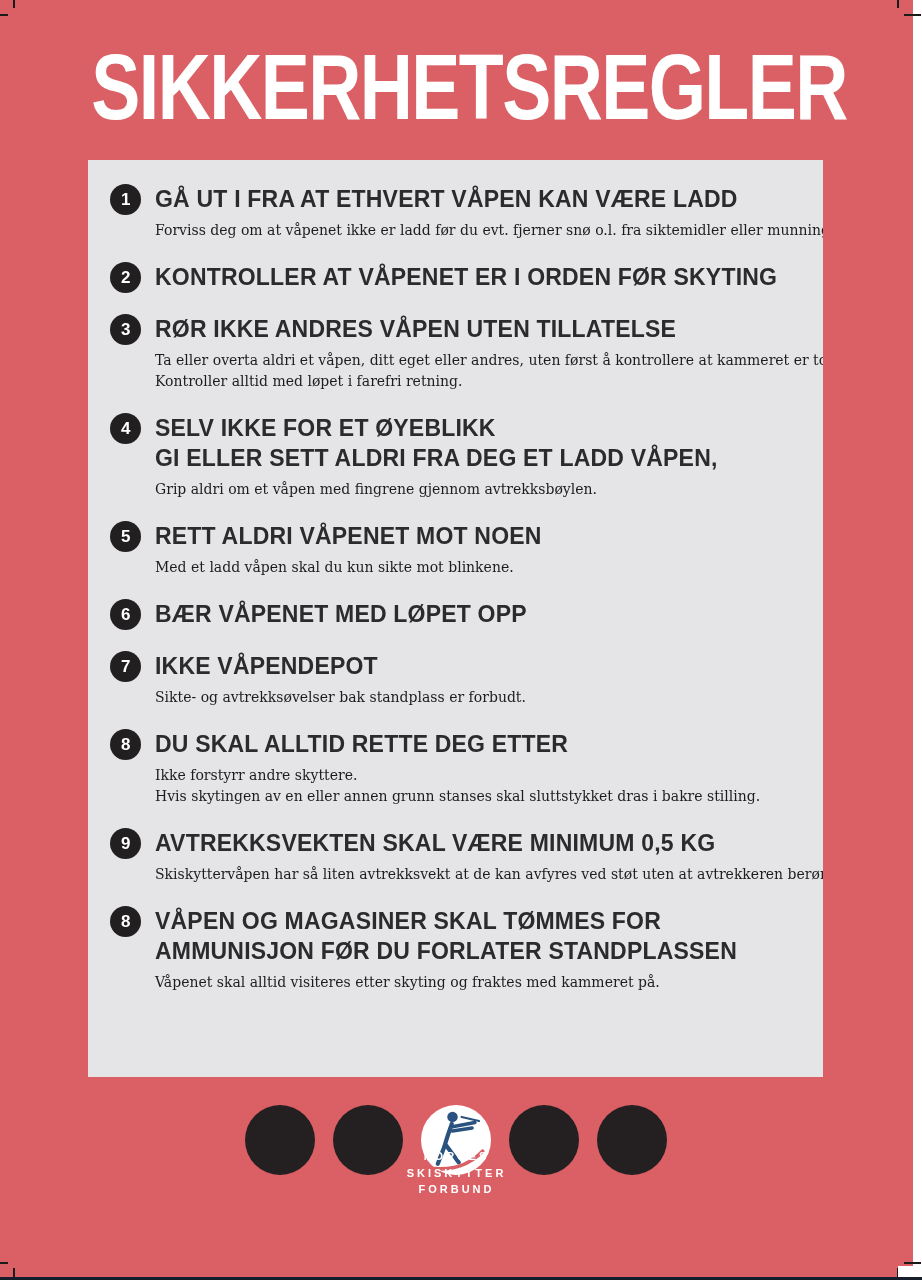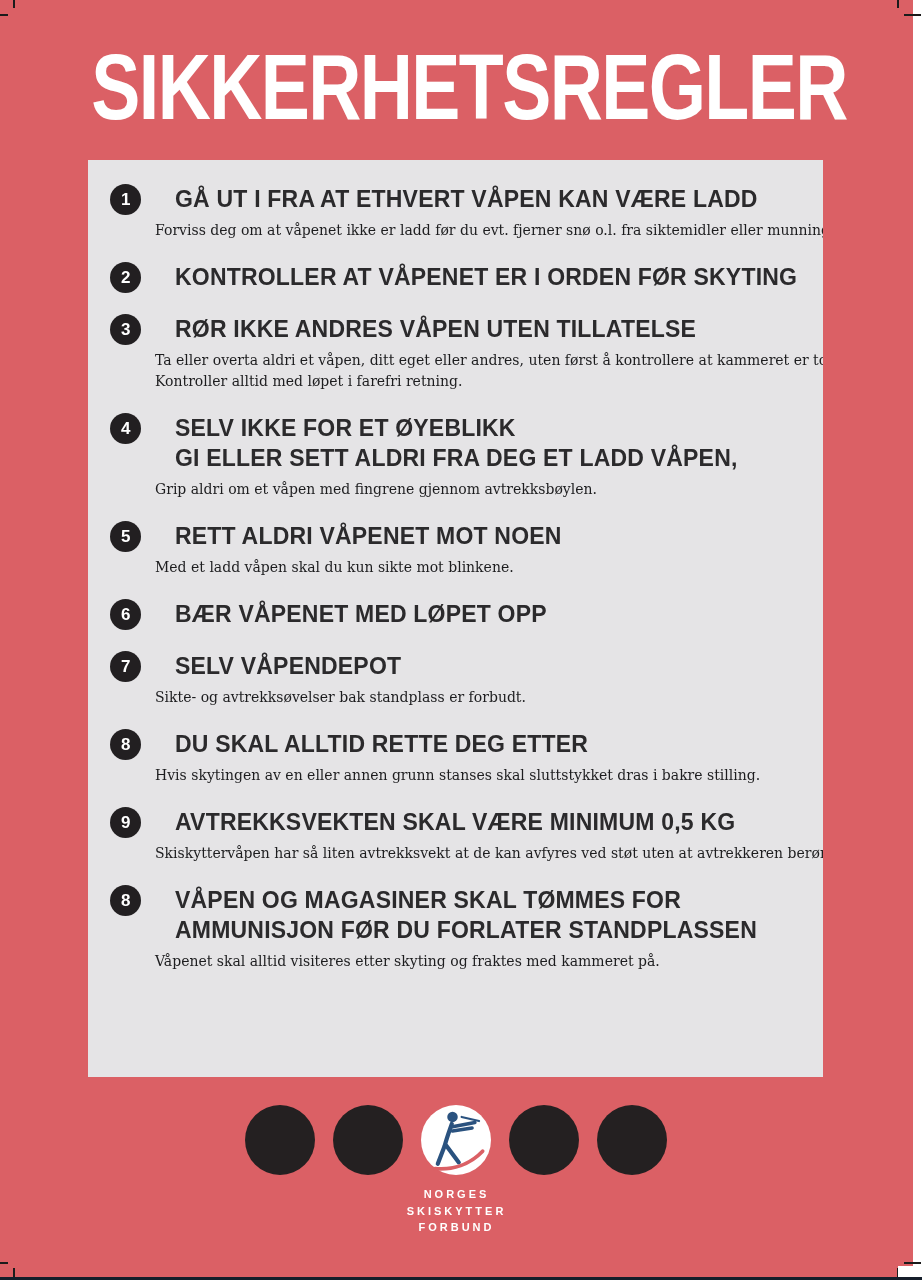--- a/index.html
+++ b/index.html
@@ -44,37 +44,37 @@
   }
   .rule-num{
     flex:0 0 auto;width:31px;height:31px;border-radius:50%;
     background:#221F21;color:#ffffff;
     display:flex;align-items:center;justify-content:center;
     font-weight:700;font-size:17px;letter-spacing:-0.5px;
     margin-top:0px;
   }
   .rule-heading{
     color:#2B2A2C;font-weight:700;font-size:23px;line-height:30px;
-    letter-spacing:0.2px;white-space:nowrap;margin-left:20px;
+    letter-spacing:0.2px;white-space:nowrap;
   }
   .rule-body{
     font-family:"DejaVu Serif",serif;
     color:#1D1D1F;font-size:14px;line-height:21px;margin-top:6px;
     white-space:nowrap;
   }
 
   .footer-circles{
     position:absolute;left:245px;top:1105px;display:flex;gap:18px;
   }
   .dot{
     width:70px;height:70px;border-radius:50%;background:#242021;
   }
   .dot.logo-dot{background:#ffffff;display:flex;align-items:center;justify-content:center;}
   .org-text{
-    position:absolute;left:0;top:1186px;width:913px;text-align:center;
+    position:absolute;left:0;top:1148px;width:913px;text-align:center;
     color:#ffffff;font-weight:700;font-size:11px;line-height:16.5px;
     letter-spacing:3px;
   }
 </style>
 </head>
 <body>
 
 <div class="page-red"></div>
 
 <div class="trim v" style="left:13px;top:0;"></div>
@@ -159,35 +159,36 @@
             <div>BÆR VÅPENET MED LØPET OPP</div>
           </div>
 
     </div>
   </div>
 
   <div class="rule">
     <div class="rule-num">7</div>
     <div>
       <div class="rule-heading">
-            <div>SELV VÅPENDEPOT</div>
+            <div>IKKE VÅPENDEPOT</div>
           </div>
       <div class="rule-body">
             <div>Sikte- og avtrekksøvelser bak standplass er forbudt.</div>
           </div>
     </div>
   </div>
 
   <div class="rule">
     <div class="rule-num">8</div>
     <div>
       <div class="rule-heading">
             <div>DU SKAL ALLTID RETTE DEG ETTER</div>
           </div>
       <div class="rule-body">
+            <div>Ikke forstyrr andre skyttere.</div>
             <div>Hvis skytingen av en eller annen grunn stanses skal sluttstykket dras i bakre stilling.</div>
           </div>
     </div>
   </div>
 
   <div class="rule">
     <div class="rule-num">9</div>
     <div>
       <div class="rule-heading">
             <div>AVTREKKSVEKTEN SKAL VÆRE MINIMUM 0,5 KG</div>

